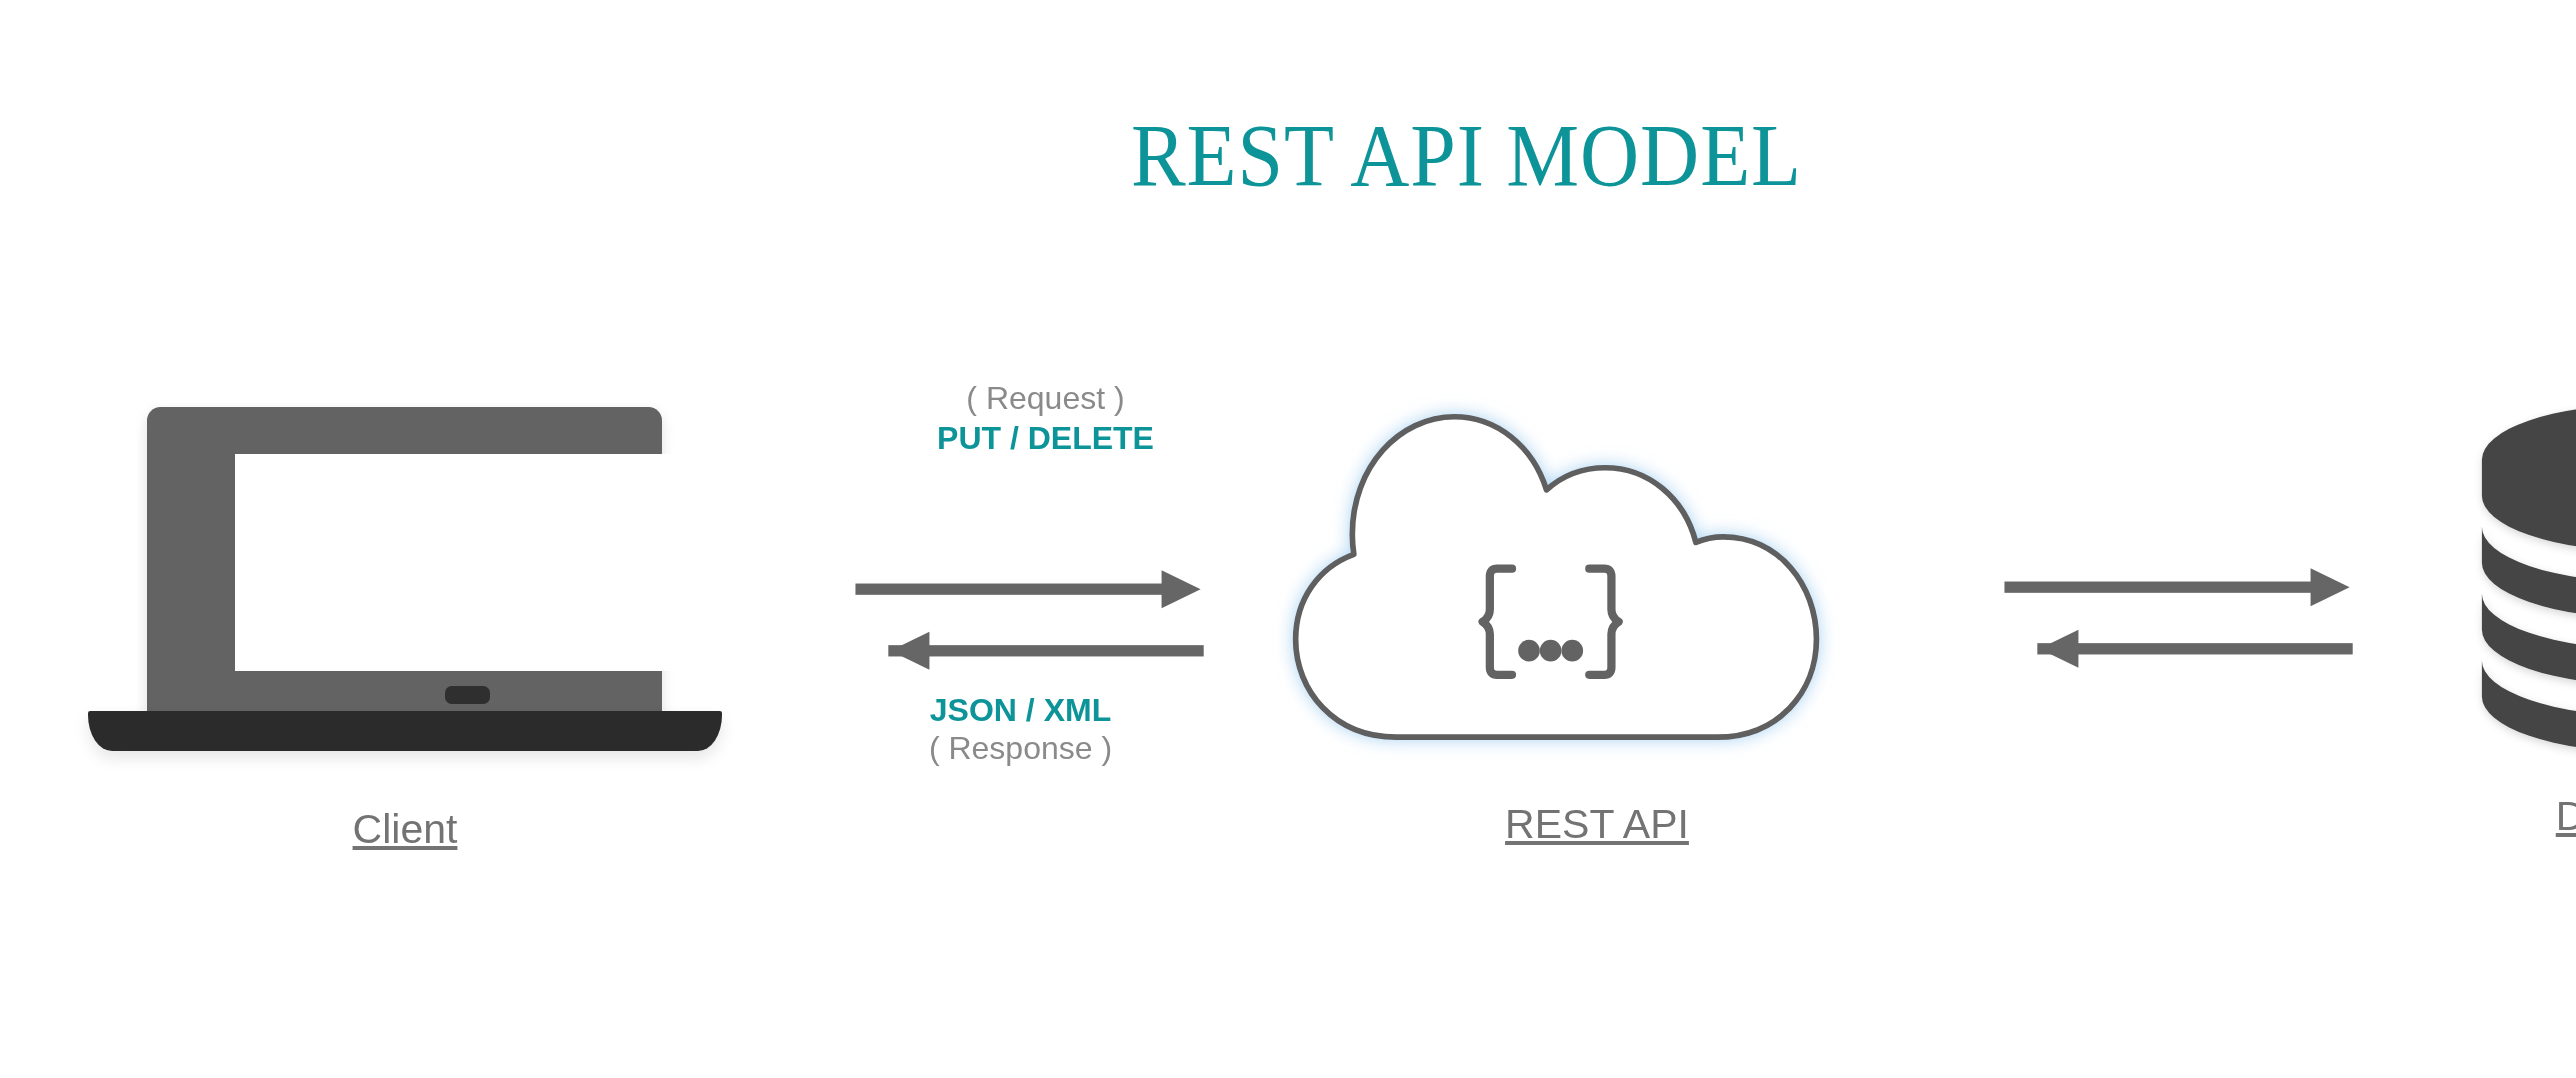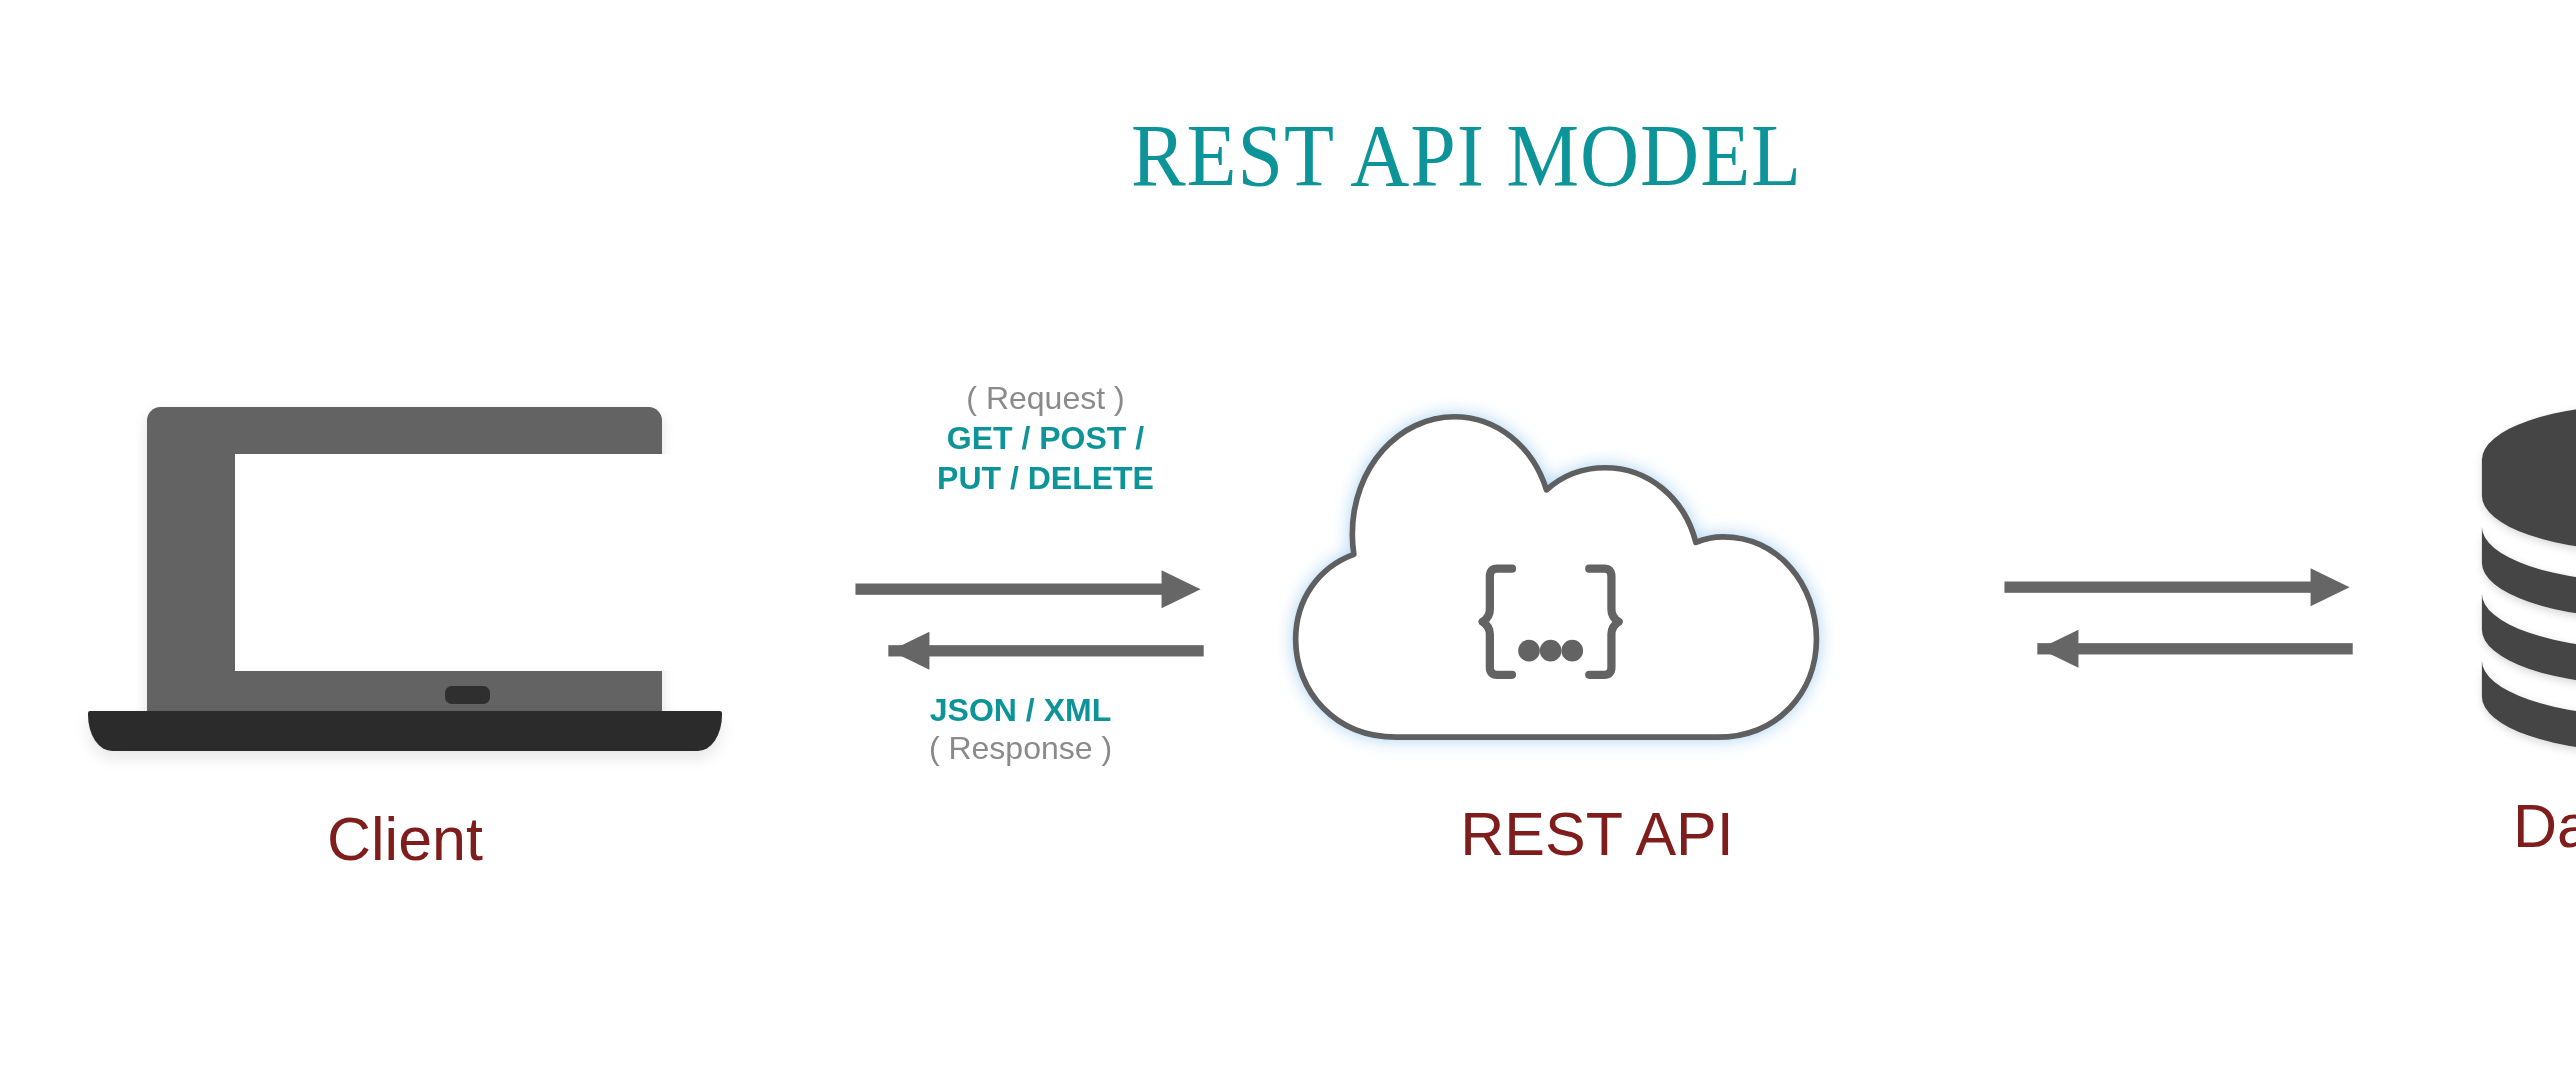--- a/index.html
+++ b/index.html
@@ -37,24 +37,25 @@
     transform-origin: 50% 50%;
   }
 
   
   .node {
     position: absolute;
     text-align: center;
   }
   .node-label {
     font-family: "Liberation Sans", sans-serif;
-    font-size: 61px;
+    font-size: 41px;
     line-height: 1;
-    color: #7f1d1d;
+    color: #737373;
     white-space: nowrap;
+    text-decoration: underline;
   }
 
   
   #node-client {
     left: 88px;
     top: 407px;
     width: 634px;
   }
   #laptop {
     position: relative;
@@ -265,21 +266,20 @@
 
           <path d="M 36 118 L 36 188 A 314 108 0 0 0 664 188 L 664 118 A 314 108 0 0 0 36 118 Z"></path>
         </g>
       </svg>
     </div>
     <div class="node-label">Database</div>
   </div>
 
   <div class="edge-label-block" id="request-label-block">
     <div class="edge-paren">( Request )</div>
-    <div class="edge-verb">GET / POST /</div>
     <div class="edge-verb">PUT / DELETE</div>
   </div>
 
   <div class="arrow-group" id="arrows-client-api">
     <svg class="arrow-svg" viewBox="0 0 740 220" width="381" height="113" xmlns="http://www.w3.org/2000/svg">
 
       <g fill="#666666">
         <rect x="0" y="38" width="626" height="22"></rect>
         <polygon points="596,12 596,86 672,49"></polygon>
       </g>

